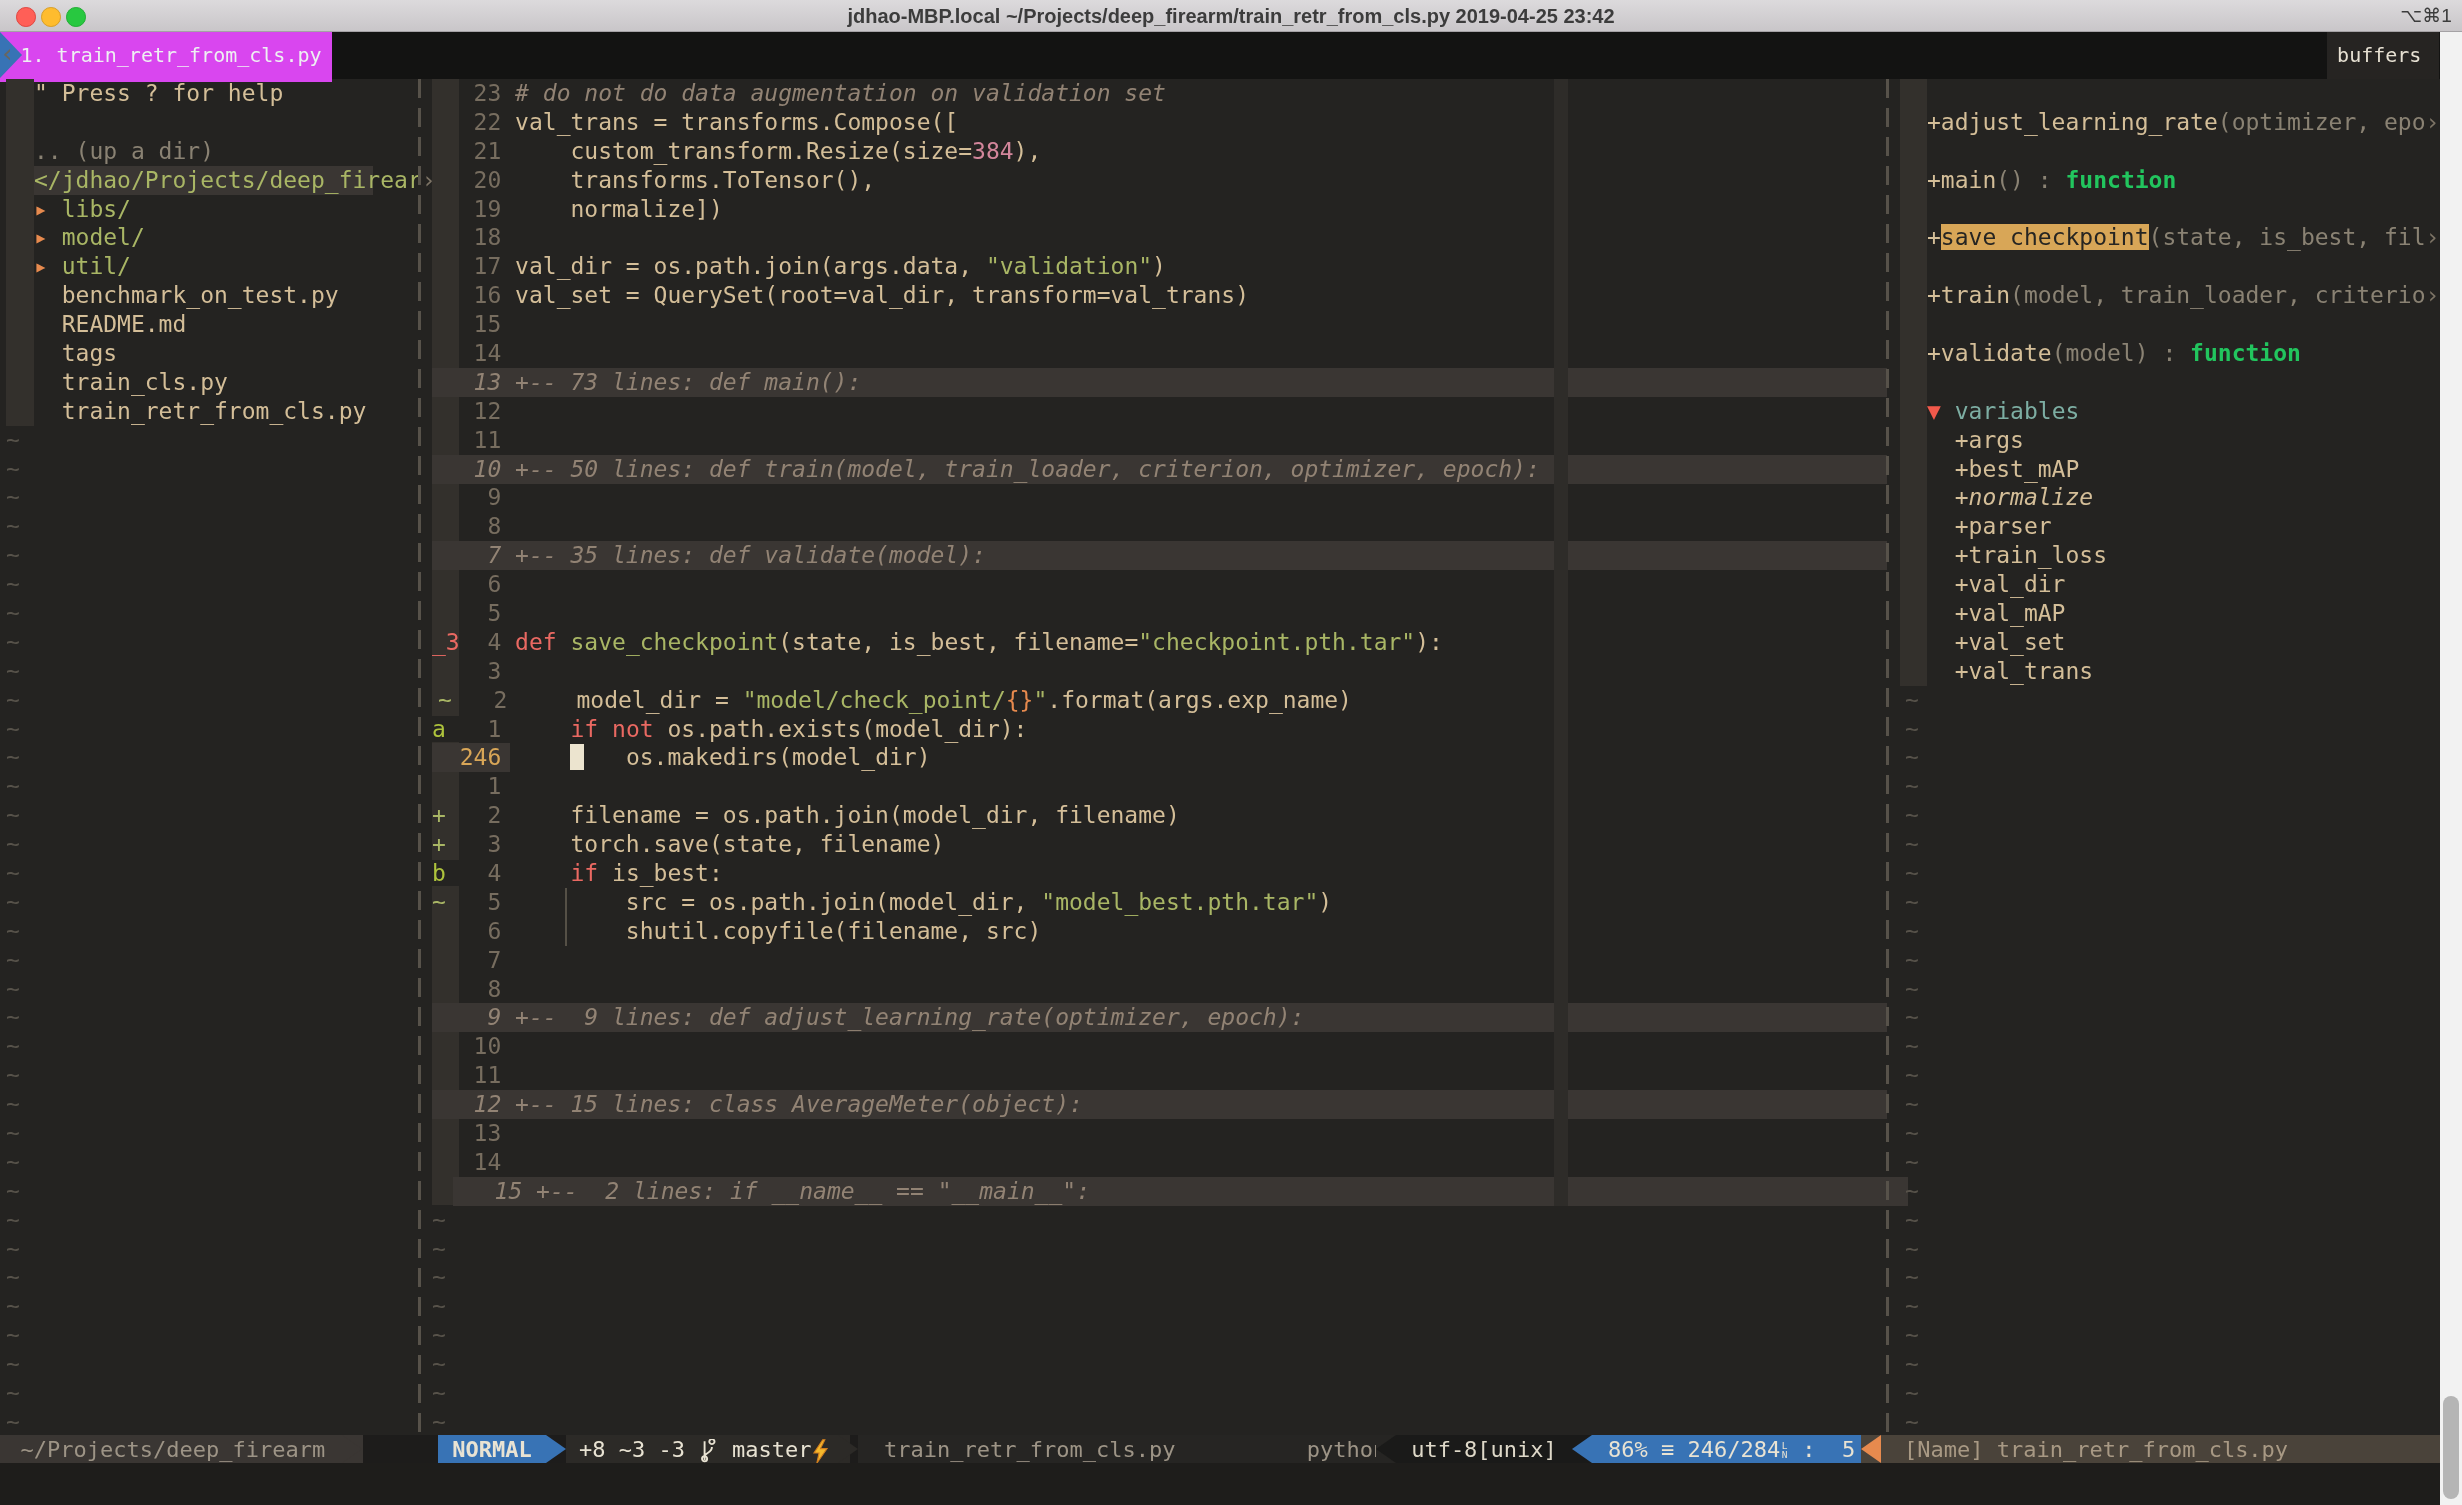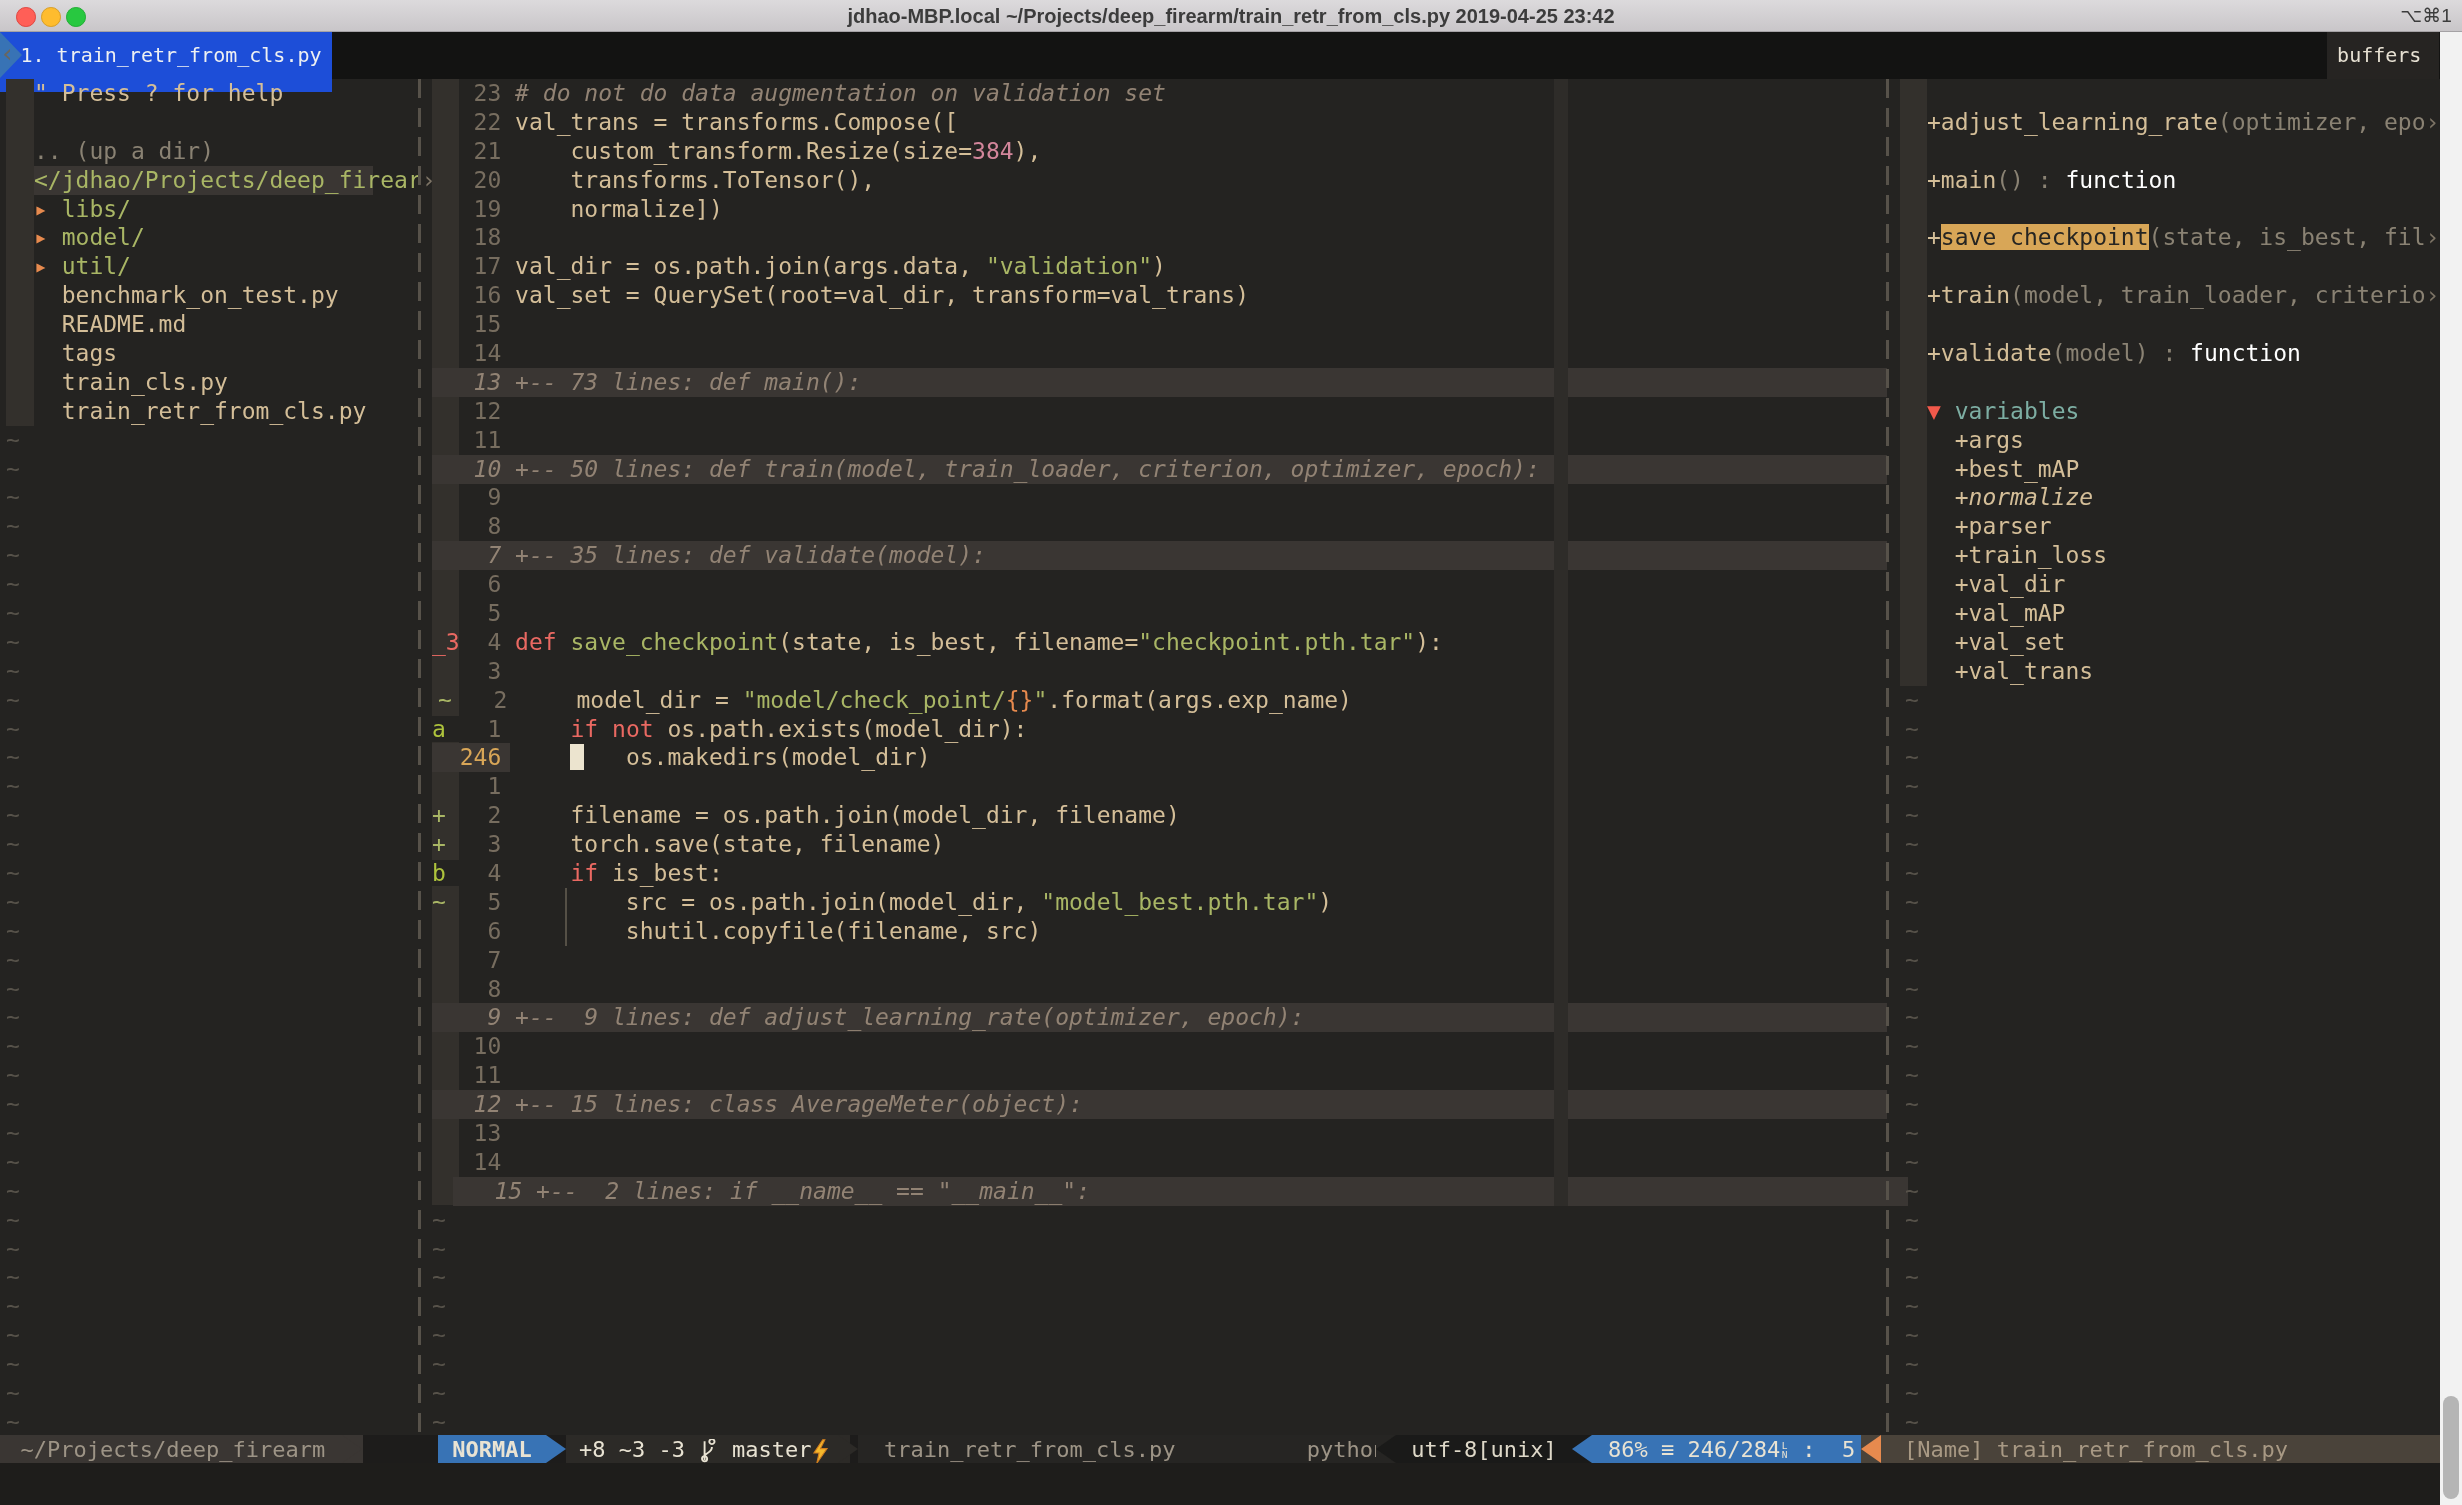--- a/index.html
+++ b/index.html
@@ -11,21 +11,21 @@
   .tlight{position:absolute;top:7.3px;width:17.6px;height:17.6px;border-radius:50%;}
   #tl-close{left:16px;background:#ff5f57;border:0.7px solid #e0443e;}
   #tl-min{left:41px;background:#febc2e;border:0.7px solid #d89e24;}
   #tl-max{left:66px;background:#28c840;border:0.7px solid #1eae31;}
   .tb-title{position:absolute;left:0;right:0;top:0;height:32px;line-height:32px;text-align:center;
     color:#3c3c3c;font-family:"Liberation Sans","DejaVu Sans",sans-serif;font-size:20px;font-weight:bold;}
   .tb-short{position:absolute;right:10.3px;top:0;height:32px;line-height:32px;color:#3c3c3c;
     font-family:"Liberation Sans","DejaVu Sans",sans-serif;font-size:19px;}
   
   #tabline{position:absolute;left:0;top:32px;width:2462px;height:47px;background:#131312;font-size:20px;}
-  #tab-active{position:absolute;left:0;top:0;height:60px;line-height:47px;background:#1d4ed8;color:#eef0f2;
+  #tab-active{position:absolute;left:0;top:0;height:50px;line-height:47px;background:#d946ef;color:#eef0f2;
     padding:0 10.3px 0 20.5px;}
   #tab-arrow{position:absolute;top:0;width:0;height:0;border-top:23.5px solid transparent;
     border-bottom:23.5px solid transparent;border-left:22px solid #3873b5;}
   #buffers-zone{position:absolute;right:23px;top:0;height:47px;line-height:47px;background:#262422;
     color:#e6e0d2;padding:0 17.6px 0 10.3px;}
   #buffers-chevron{position:absolute;top:0;height:47px;line-height:44px;color:#6a665e;font-size:25px;}
   
   #term{position:absolute;left:0;top:79px;width:2462px;height:1356px;overflow:hidden;}
   .vimwin{position:absolute;top:0;height:1356px;}
   .trow{position:absolute;left:0;height:29px;line-height:29px;white-space:pre;font-size:23px;}
@@ -39,21 +39,21 @@
   #code-curnr{left:432px;top:664px;width:78px;height:29px;background:#3a3633;}
   #colorcol{left:1554px;top:0;width:14px;height:1126px;background:#2e2c29;}
   .ccnotch{left:1554px;width:14px;height:29px;background:#2e2c29;z-index:3;}
   #indent-guide{left:565px;top:809px;width:2.2px;height:58px;background:#555046;}
   #tag-strip{left:1900px;top:0;width:27px;height:607px;background:#33302c;}
   .vsep{position:absolute;top:0;width:2.9px;height:1356px;
     background:repeating-linear-gradient(#57524a 0px,#57524a 19px,transparent 19px,transparent 29px);}
   #sep1{left:418px;} #sep2{left:1886px;}
   
   .fg{color:#d4be98;} .com{color:#928374;font-style:italic;} .str{color:#a9b665;}
-  .red{color:#ea6962;} .grn{color:#a9b665;} .orng{color:#e78a4e;} .gold{color:#ffffff;}
+  .red{color:#ea6962;} .grn{color:#a9b665;} .orng{color:#e78a4e;} .gold{color:#22c55e;font-weight:bold;}
   .pur{color:#d3869b;} .dim{color:#8a8273;} .blueg{color:#7daea3;} .rorng{color:#f2594b;}
   .trunc{color:#7c7365;}
   .num{color:#776d5f;} .numfold{color:#928374;font-style:italic;}
   .curnum{color:#d8a657;}
   .sred{color:#ea6962;} .sgrn{color:#a9b665;}
   .mark{color:#aec33c;background:#242321;}
   .tld{color:#57524a;}
   .cur{background:#ece4cf;color:#ece4cf;}
   .hl{background:#d8a657;color:#262522;}
   

